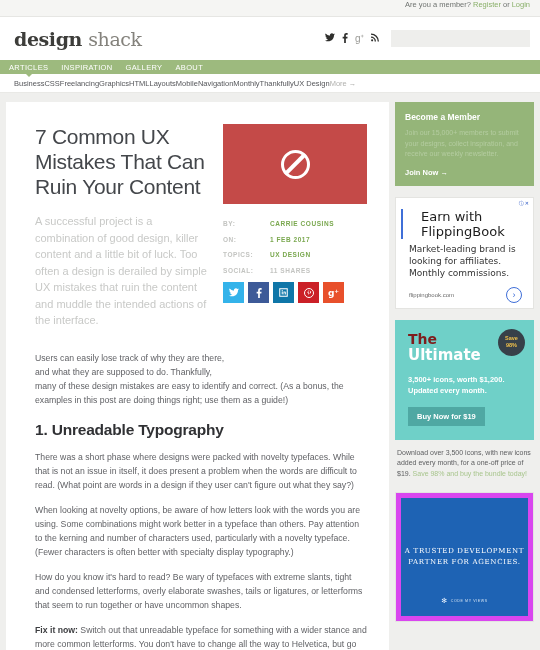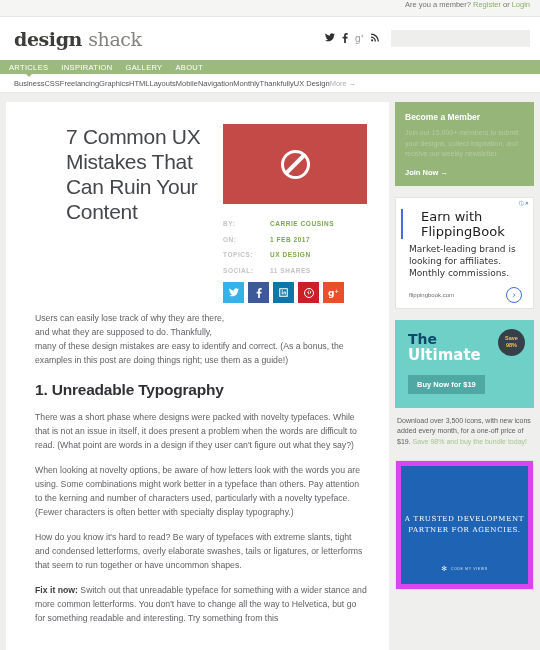--- a/index.html
+++ b/index.html
@@ -121,21 +121,21 @@
     min-height: 560px;
     padding: 22px 22px 0 29px;
     position: relative;
   }
   .side-col {
     width: 139px;
   }
 
   
   .art-head { display: flex; gap: 0; }
-  .art-head-left { width: 205px; padding-right: 14px; margin-left: 31px; }
+  .art-head-left { width: 205px; padding-right: 14px; }
   h1.art-title {
     font-size: 21px;
     line-height: 25px;
     font-weight: 400;
     color: #44474b;
     letter-spacing: -0.3px;
     margin-bottom: 14px;
   }
   .art-standfirst {
     font-size: 11px;
@@ -257,21 +257,21 @@
     display: flex; align-items: center; justify-content: center;
     font-size: 9px; cursor: pointer;
   }
 
   .icon-ad {
     background: #6fd0c8;
     padding: 12px 11px 14px 13px;
     position: relative;
   }
   .icon-ad .t1 {
-    font-size: 14px; color: #0c4a6e; font-weight: 700; line-height: 15px;
+    font-size: 14px; color: #7f1d1d; font-weight: 700; line-height: 15px;
     font-family: "DejaVu Sans", sans-serif;
   }
   .icon-ad .t2 {
     font-size: 15px; color: #fff; font-weight: 700; line-height: 17px;
     font-family: "DejaVu Sans", sans-serif;
   }
   .icon-ad .sub {
     font-size: 7.5px; color: #ffffff; line-height: 11px; margin-top: 10px; font-weight: 600;
   }
   .icon-ad .buy {
@@ -378,20 +378,21 @@
   <span class="item more">More →</span>
 </div>
 
 <div class="page">
 
   <div class="content-col">
 
     <div class="art-head">
       <div class="art-head-left">
         <h1 class="art-title">7 Common UX Mistakes That Can Ruin Your Content</h1>
+        <div class="art-standfirst">A successful project is a combination of good design, killer content and a little bit of luck. Too often a design is derailed by simple UX mistakes that ruin the content and muddle the intended actions of the interface.</div>
       </div>
 
       <div class="art-head-right">
         <div class="hero">
           <div class="noicon"></div>
         </div>
 
         <div class="meta">
           <div class="meta-row">
             <span class="meta-k">BY:</span>
@@ -477,20 +478,21 @@
     </div>
 
     <div>
       <div class="icon-ad">
         <div class="save-badge">
           <span>Save</span>
           <span>98%</span>
         </div>
         <div class="t1">The</div>
         <div class="t2">Ultimate</div>
+        <div class="sub">3,500+ icons, worth $1,200. Updated every month.</div>
         <div class="buy">Buy Now for $19</div>
       </div>
       <div class="icon-ad-caption">
         <span>Download over 3,500 icons, with new icons added every month, for a one-off price of $19.</span>
         <span class="g">Save 98% and buy the bundle today!</span>
       </div>
     </div>
 
     <div class="blue-ad">
       <div class="blue-inner">

